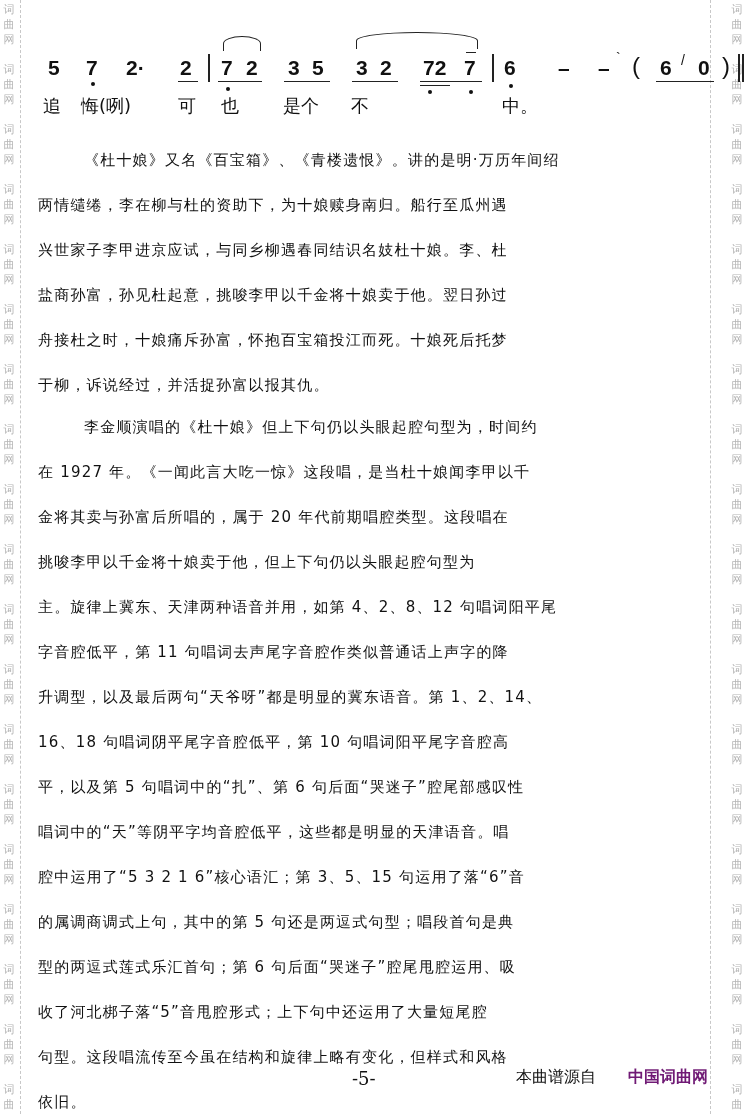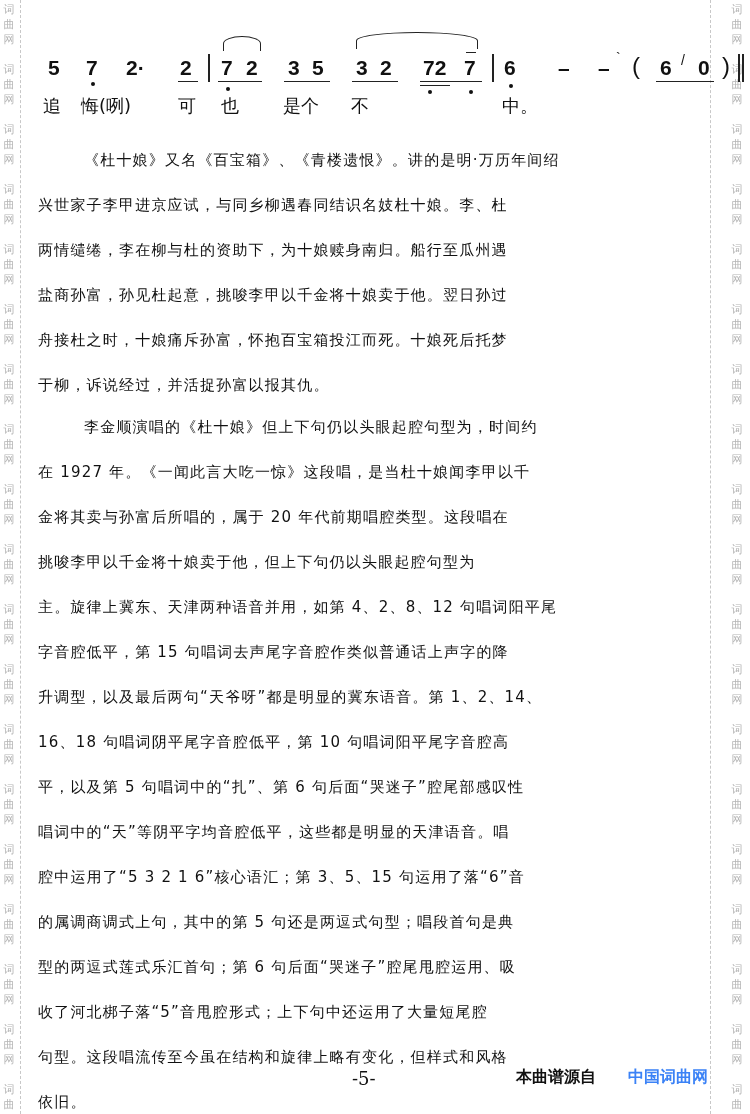--- a/index.html
+++ b/index.html
@@ -24,21 +24,21 @@
   .dot { position:absolute; width:4px; height:4px; border-radius:50%; background:#111; }
   .bar { position:absolute; top:26px; width:2px; height:28px; background:#222; }
   .slur { position:absolute; border:1.5px solid #222; border-bottom:none; border-radius:50% 50% 0 0; }
   .lyric { position:absolute; top:66px; font-size:18px; font-family:"DejaVu Sans", sans-serif; }
 
   .para { position:absolute; left:38px; width:680px; font-size:15px; line-height:45px; letter-spacing:1.2px; text-align:justify; }
   .para .line { display:block; white-space:nowrap; height:45px; }
   .indent { padding-left:46px; }
 
   .page-num { position:absolute; left:352px; top:1068px; font-size:18px; font-family:"DejaVu Serif", serif; }
-  .footer-src { position:absolute; left:516px; top:1067px; font-size:16px; font-weight:bold; }
+  .footer-src { position:absolute; left:516px; top:1067px; font-size:16px; font-weight:normal; }
   .footer-site { position:absolute; left:628px; top:1067px; font-size:16px; font-weight:bold; }
 </style>
 </head>
 <body>
 
 <div class="wm-strip left">
   <div class="wm-col" id="wm-left">
       <div class="wm-group">
         <span>词</span>
         <span>曲</span>
@@ -291,41 +291,41 @@
   <span class="lyric" style="left:43px">悔(咧)</span>
   <span class="lyric" style="left:140px">可</span>
   <span class="lyric" style="left:183px">也</span>
   <span class="lyric" style="left:245px">是个</span>
   <span class="lyric" style="left:313px">不</span>
   <span class="lyric" style="left:464px">中。</span>
 </div>
 
 <div class="para" style="top:138px">
   <span class="line indent">《杜十娘》又名《百宝箱》、《青楼遗恨》。讲的是明·万历年间绍</span>
+  <span class="line">两情缱绻，李在柳与杜的资助下，为十娘赎身南归。船行至瓜州遇</span>
   <span class="line">兴世家子李甲进京应试，与同乡柳遇春同结识名妓杜十娘。李、杜</span>
-  <span class="line">两情缱绻，李在柳与杜的资助下，为十娘赎身南归。船行至瓜州遇</span>
   <span class="line">盐商孙富，孙见杜起意，挑唆李甲以千金将十娘卖于他。翌日孙过</span>
   <span class="line">舟接杜之时，十娘痛斥孙富，怀抱百宝箱投江而死。十娘死后托梦</span>
   <span class="line">于柳，诉说经过，并活捉孙富以报其仇。</span>
 </div>
 
 <div class="para" style="top:405px">
   <span class="line indent">李金顺演唱的《杜十娘》但上下句仍以头眼起腔句型为，时间约</span>
   <span class="line">在 1927 年。《一闻此言大吃一惊》这段唱，是当杜十娘闻李甲以千</span>
   <span class="line">金将其卖与孙富后所唱的，属于 20 年代前期唱腔类型。这段唱在</span>
   <span class="line">挑唆李甲以千金将十娘卖于他，但上下句仍以头眼起腔句型为</span>
   <span class="line">主。旋律上冀东、天津两种语音并用，如第 4、2、8、12 句唱词阳平尾</span>
-  <span class="line">字音腔低平，第 15 句唱词去声尾字音腔作类似普通话上声字的降</span>
+  <span class="line">字音腔低平，第 11 句唱词去声尾字音腔作类似普通话上声字的降</span>
   <span class="line">升调型，以及最后两句“天爷呀”都是明显的冀东语音。第 1、2、14、</span>
   <span class="line">16、18 句唱词阴平尾字音腔低平，第 10 句唱词阳平尾字音腔高</span>
   <span class="line">平，以及第 5 句唱词中的“扎”、第 6 句后面“哭迷子”腔尾部感叹性</span>
   <span class="line">唱词中的“天”等阴平字均音腔低平，这些都是明显的天津语音。唱</span>
   <span class="line">腔中运用了“5 3 2 1 6”核心语汇；第 3、5、15 句运用了落“6”音</span>
   <span class="line">的属调商调式上句，其中的第 5 句还是两逗式句型；唱段首句是典</span>
   <span class="line">型的两逗式莲式乐汇首句；第 6 句后面“哭迷子”腔尾甩腔运用、吸</span>
   <span class="line">收了河北梆子落“5”音甩腔形式；上下句中还运用了大量短尾腔</span>
   <span class="line">句型。这段唱流传至今虽在结构和旋律上略有变化，但样式和风格</span>
   <span class="line">依旧。</span>
 </div>
 
 <span class="page-num">-5-</span>
 <span class="footer-src">本曲谱源自</span>
-<span class="footer-site" style="color: #3b82f6;">中国词曲网</span>
+<span class="footer-site" style="color: #701a75;">中国词曲网</span>
 
 </body></html>

